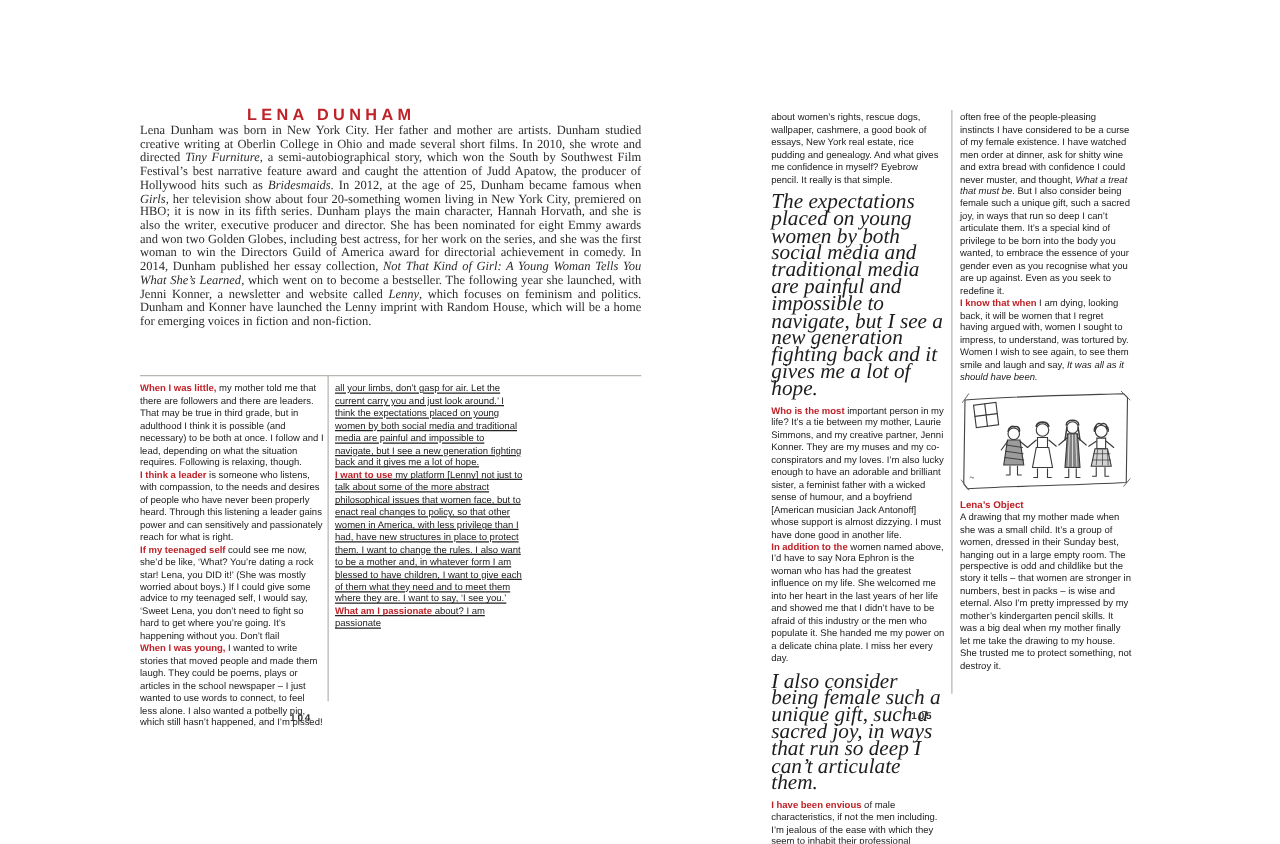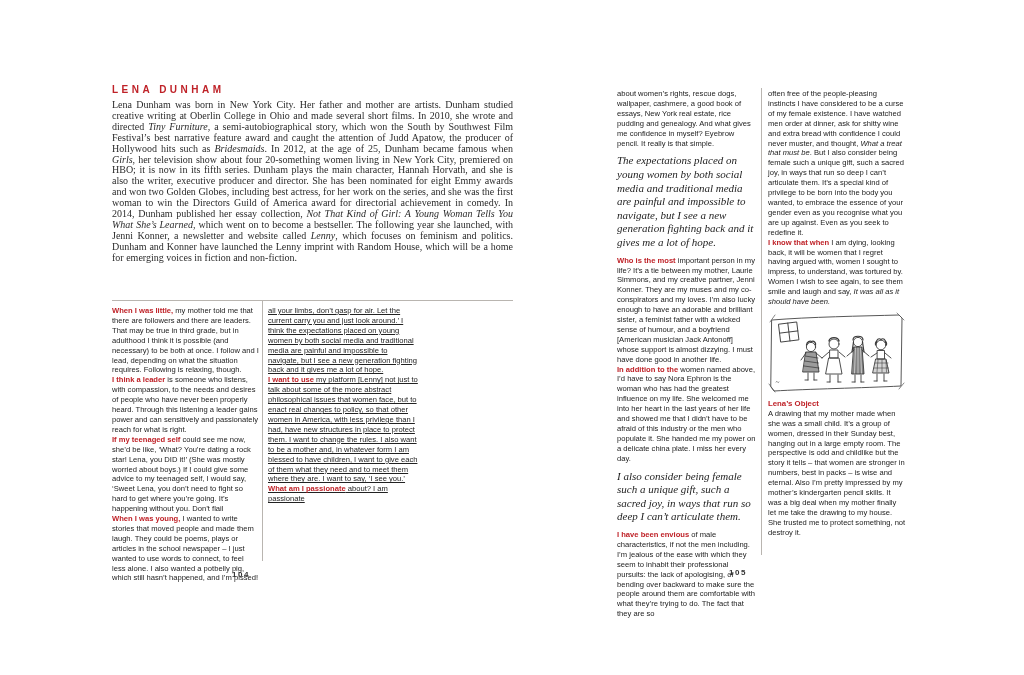--- a/index.html
+++ b/index.html
@@ -1,21 +1,21 @@
 <!DOCTYPE html>
 <html style="--red: #bf2228;"><head>
 <meta charset="utf-8">
 <style>
   :root { --red:#bf2228; --ink:#2b2b2b; --rule:#b9b5b0; }
   * { margin:0; padding:0; box-sizing:border-box; }
   body { background:#ffffff; font-family:"Liberation Sans", sans-serif; }
   .spread { position:relative; width:1024px; height:675px; background:#ffffff; overflow:hidden; }
 
-  .lp-title { position:absolute; left:112px; top:84px; width:306px; 
-    color:var(--red); font-weight:bold; font-size:10px; letter-spacing:3.5px;
+  .lp-title { position:absolute; left:112px; top:84px; width:306px; text-align:center;
+    color:var(--red); font-weight:bold; font-size:13px; letter-spacing:3.5px;
     font-family:"Liberation Sans", sans-serif; }
 
   .intro { position:absolute; left:112px; top:100px; width:401px;
     font-family:"Liberation Serif", serif; font-size:10px; line-height:10.9px;
     text-align:justify; color:var(--ink); }
   .intro .i { font-style:italic; }
 
   .hrule { position:absolute; left:112px; top:300px; width:401px; height:1px; background:var(--rule); }
   .vrule { position:absolute; width:1px; background:var(--rule); }
   .lp-vrule { left:262px; top:300px; height:261px; }
@@ -27,21 +27,21 @@
   .lp-col2 { left:268px; top:306px; width:150px;text-decoration:underline; }
   .rp-col1 { left:617px; top:89px; width:139px; }
   .rp-col2 { left:768px; top:89px; width:138px; }
 
   .qa { margin:0; }
   .lead { color:var(--red); font-weight:bold; }
   .i { font-style:italic; }
 
   .pq { font-family:"Liberation Serif", serif; font-style:italic; color:#1d1d1d; }
   .pq-left { font-size:12.6px; line-height:15.6px; margin:7px 0 7px 0; }
-  .pq-right { font-size:11px; line-height:13.6px; margin:6px 0 6px 0; }
+  .pq-right { font-size:17px; line-height:13.6px; margin:6px 0 6px 0; }
 
   .obj-head { color:var(--red); font-weight:bold; font-size:7.8px; margin-top:5px; }
 
   .pagenum { position:absolute; width:60px; text-align:left; font-weight:bold;
     font-size:8px; letter-spacing:1.5px; color:#333; }
   .pn-left { left:232px; top:570px; }
   .pn-right { left:729px; top:568px; }
 
   .illus { margin-top:5px; width:138px; height:82px; }
   .illus svg { display:block; }

